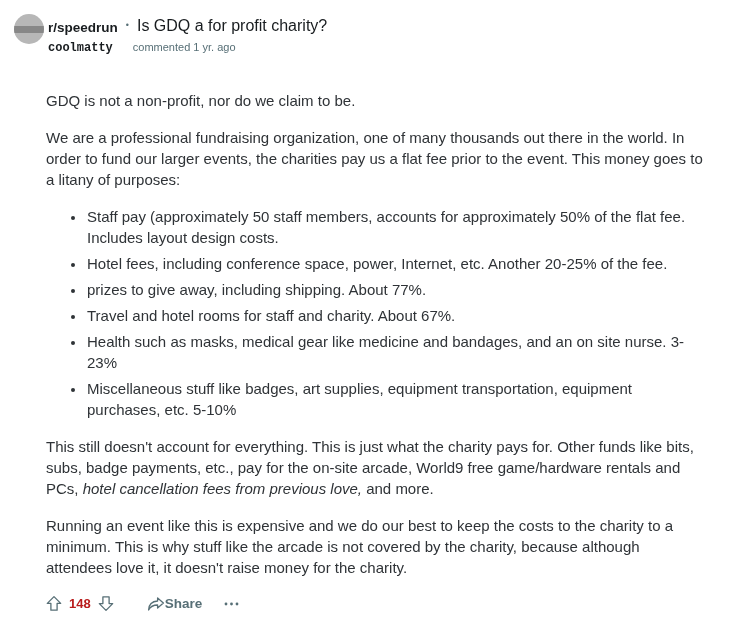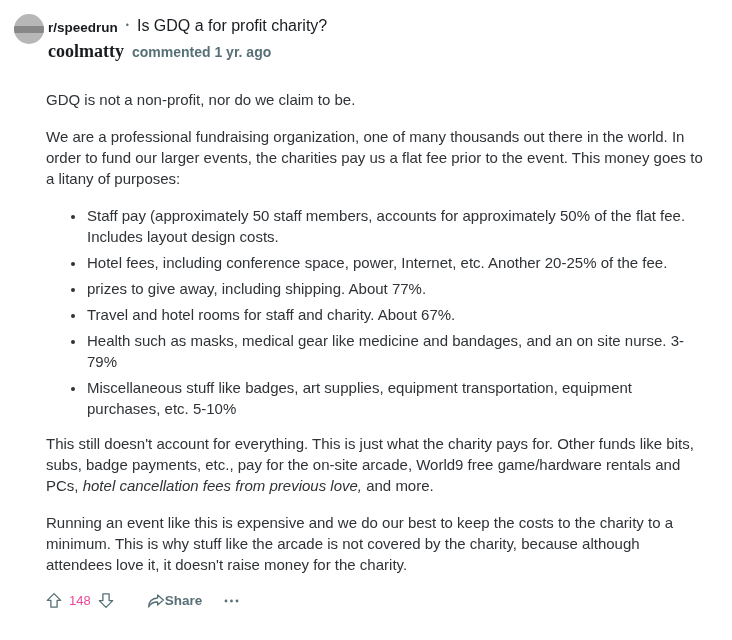--- a/index.html
+++ b/index.html
@@ -32,51 +32,51 @@
     font-family: inherit;
   }
   .dot { color: #576F76; margin: 0 8px; font-size: 9px; line-height: 19px; }
   .post-title {
     font-size: 16px; color: #181C1F;
     background: none; border: none; cursor: pointer; padding: 0;
     font-family: inherit;
   }
   .line2 { margin-top: 6px; display: flex; align-items: baseline; }
   .author {
-    font-size: 18px; font-weight: 700; color: #181C1F;
+    font-size: 12px; font-weight: 700; color: #181C1F;
     background: none; border: none; cursor: pointer; padding: 0;
-    font-family: Liberation Serif, serif;
+    font-family: Liberation Mono, monospace;
   }
-  .meta { color: #576F76; margin-left: 8px; font-size: 14px; font-weight: bold; }
+  .meta { color: #576F76; margin-left: 20px; font-size: 11px; }
 
   
   .comment-body {
     padding: 19px 26px 0 46px;
     font-size: 15px;
     line-height: 21px;
     color: #2F3337;
   }
-  .comment-body p { margin: 8px 0 16px; }
+  .comment-body p { margin: 16px 0 16px; }
   .comment-body ul { margin: 0 7px 14px; padding-left: 33px; list-style-type: disc; }
   .comment-body li { margin-bottom: 5px; padding-left: 1px; }
   .comment-body li::marker { font-size: 13px; }
   .comment-body em { font-style: italic; }
 
   
   .footer {
     display: flex; align-items: center;
     padding: 1px 0 0 46px;
     color: #576F76;
   }
   .footer button {
     display: flex; align-items: center;
     background: none; border: none; padding: 0;
     color: #576F76; cursor: pointer; font-family: inherit;
   }
-  .vote-count { font-size: 13px; font-weight: 400; margin: 0 7px; color: #ec4899; }
+  .vote-count { font-size: 13px; font-weight: 700; margin: 0 7px; color: #b91c1c; }
   .downvote-btn { margin-right: 33px; }
   .share-btn { margin-right: 22px; }
   .share-label { font-size: 13.5px; font-weight: 600; }
   .icon { display: inline-flex; align-items: center; }
 </style>
 </head>
 <body>
 
 <div class="page">
 
@@ -98,21 +98,21 @@
   </div>
 
   <div class="comment-body">
     <p>GDQ is not a non-profit, nor do we claim to be.</p>
     <p>We are a professional fundraising organization, one of many thousands out there in the world. In order to fund our larger events, the charities pay us a flat fee prior to the event. This money goes to a litany of purposes:</p>
     <ul>
       <li>Staff pay (approximately 50 staff members, accounts for approximately 50% of the flat fee. Includes layout design costs.</li>
       <li>Hotel fees, including conference space, power, Internet, etc. Another 20-25% of the fee.</li>
       <li>prizes to give away, including shipping. About 77%.</li>
       <li>Travel and hotel rooms for staff and charity. About 67%.</li>
-      <li>Health such as masks, medical gear like medicine and bandages, and an on site nurse. 3-79%</li>
+      <li>Health such as masks, medical gear like medicine and bandages, and an on site nurse. 3-23%</li>
       <li>Miscellaneous stuff like badges, art supplies, equipment transportation, equipment purchases, etc. 5-10%</li>
     </ul>
     <p><span>This still doesn't account for everything. This is just what the charity pays for. Other funds like bits, subs, badge payments, etc., pay for the on-site arcade, World9 free game/hardware rentals and PCs, </span><em>hotel cancellation fees from previous love,</em><span> and more.</span></p>
     <p>Running an event like this is expensive and we do our best to keep the costs to the charity to a minimum. This is why stuff like the arcade is not covered by the charity, because although attendees love it, it doesn't raise money for the charity.</p>
   </div>
 
   <div class="footer">
     <button class="upvote-btn">
       <span class="icon">
         <svg width="16" height="17" viewBox="0 0 16 17">

